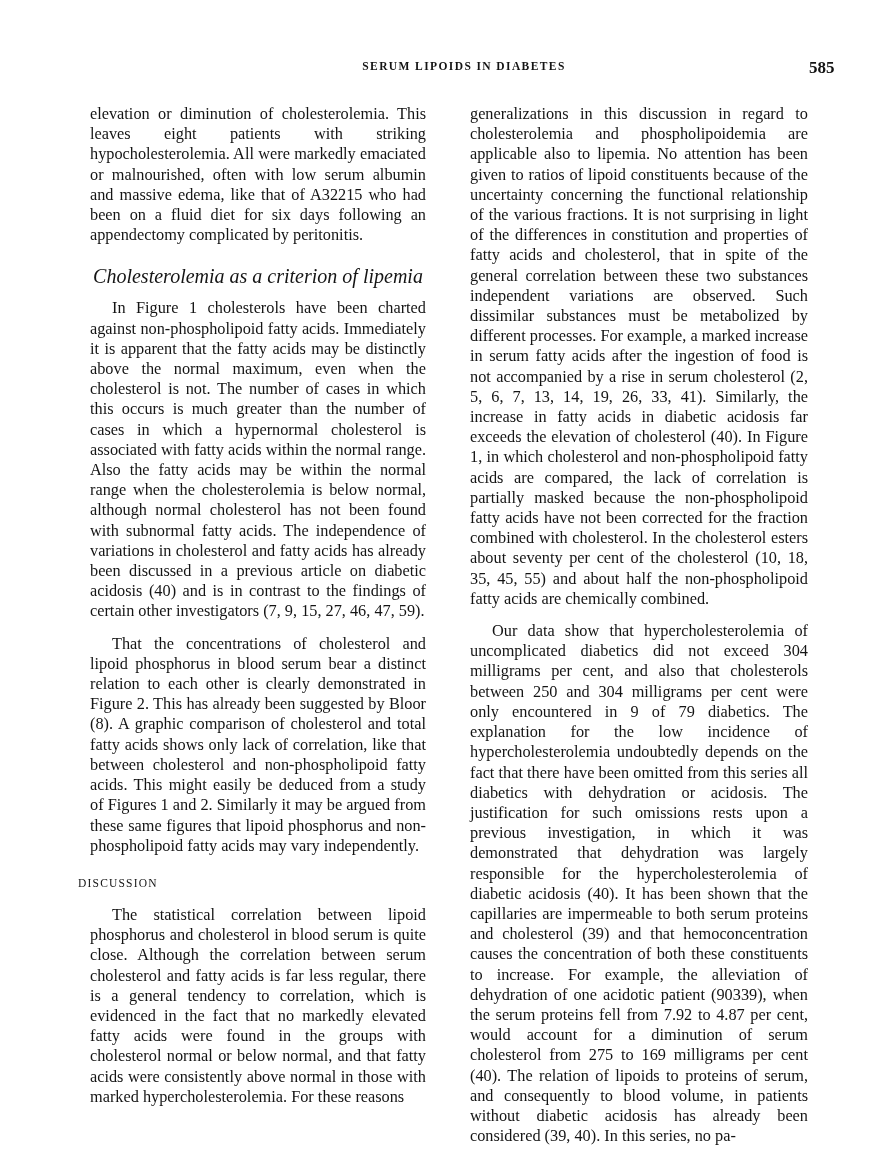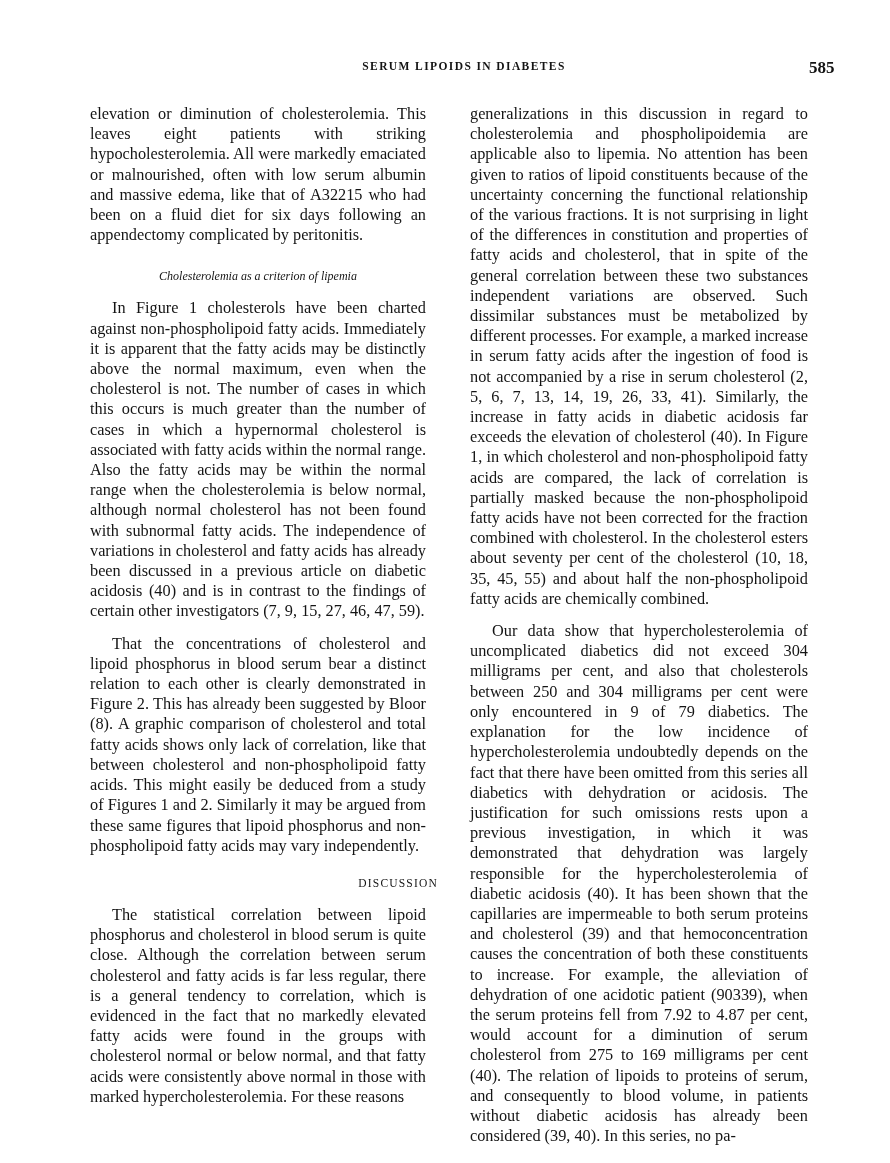--- a/index.html
+++ b/index.html
@@ -7,23 +7,23 @@
          font-family: "Liberation Serif", "DejaVu Serif", serif; color: #141414; }
   .running-head { position: absolute; top: 58px; left: 0; width: 736px; height: 22px; margin-left: 19px; }
   .running-title { position: absolute; left: 0; width: 890px; text-align: center; top: 2px;
                    font-size: 11.5px; letter-spacing: 1.4px; font-weight: bold; }
   .page-number { position: absolute; left: 790px; top: 0; font-size: 17px; font-weight: bold; }
   .column { position: absolute; top: 92px; width: 360px; }
   .col-left { left: 78px; }
   .col-right { left: 458px; width: 362px; font-family: Liberation Serif, serif; }
   p { margin: 12px; font-size: 16.3px; line-height: 20.2px; text-align: justify; hyphens: none; }
   p.indent { text-indent: 22px; }
-  .subheading { font-style: italic; text-align: center; font-size: 12px; line-height: 20px;
+  .subheading { font-style: italic; text-align: center; font-size: 20px; line-height: 20px;
                 margin: 21px 0 6px 0; }
-  .section-heading { text-align: right; font-size: 11.5px; letter-spacing: 1.2px;
+  .section-heading { text-align: left; font-size: 11.5px; letter-spacing: 1.2px;
                      margin: 17px 0 9px 0; line-height: 20px; }
 </style>
 </head>
 <body>
 
 <div class="running-head">
   <div class="running-title">SERUM LIPOIDS IN DIABETES</div>
   <div class="page-number">585</div>
 </div>
 

